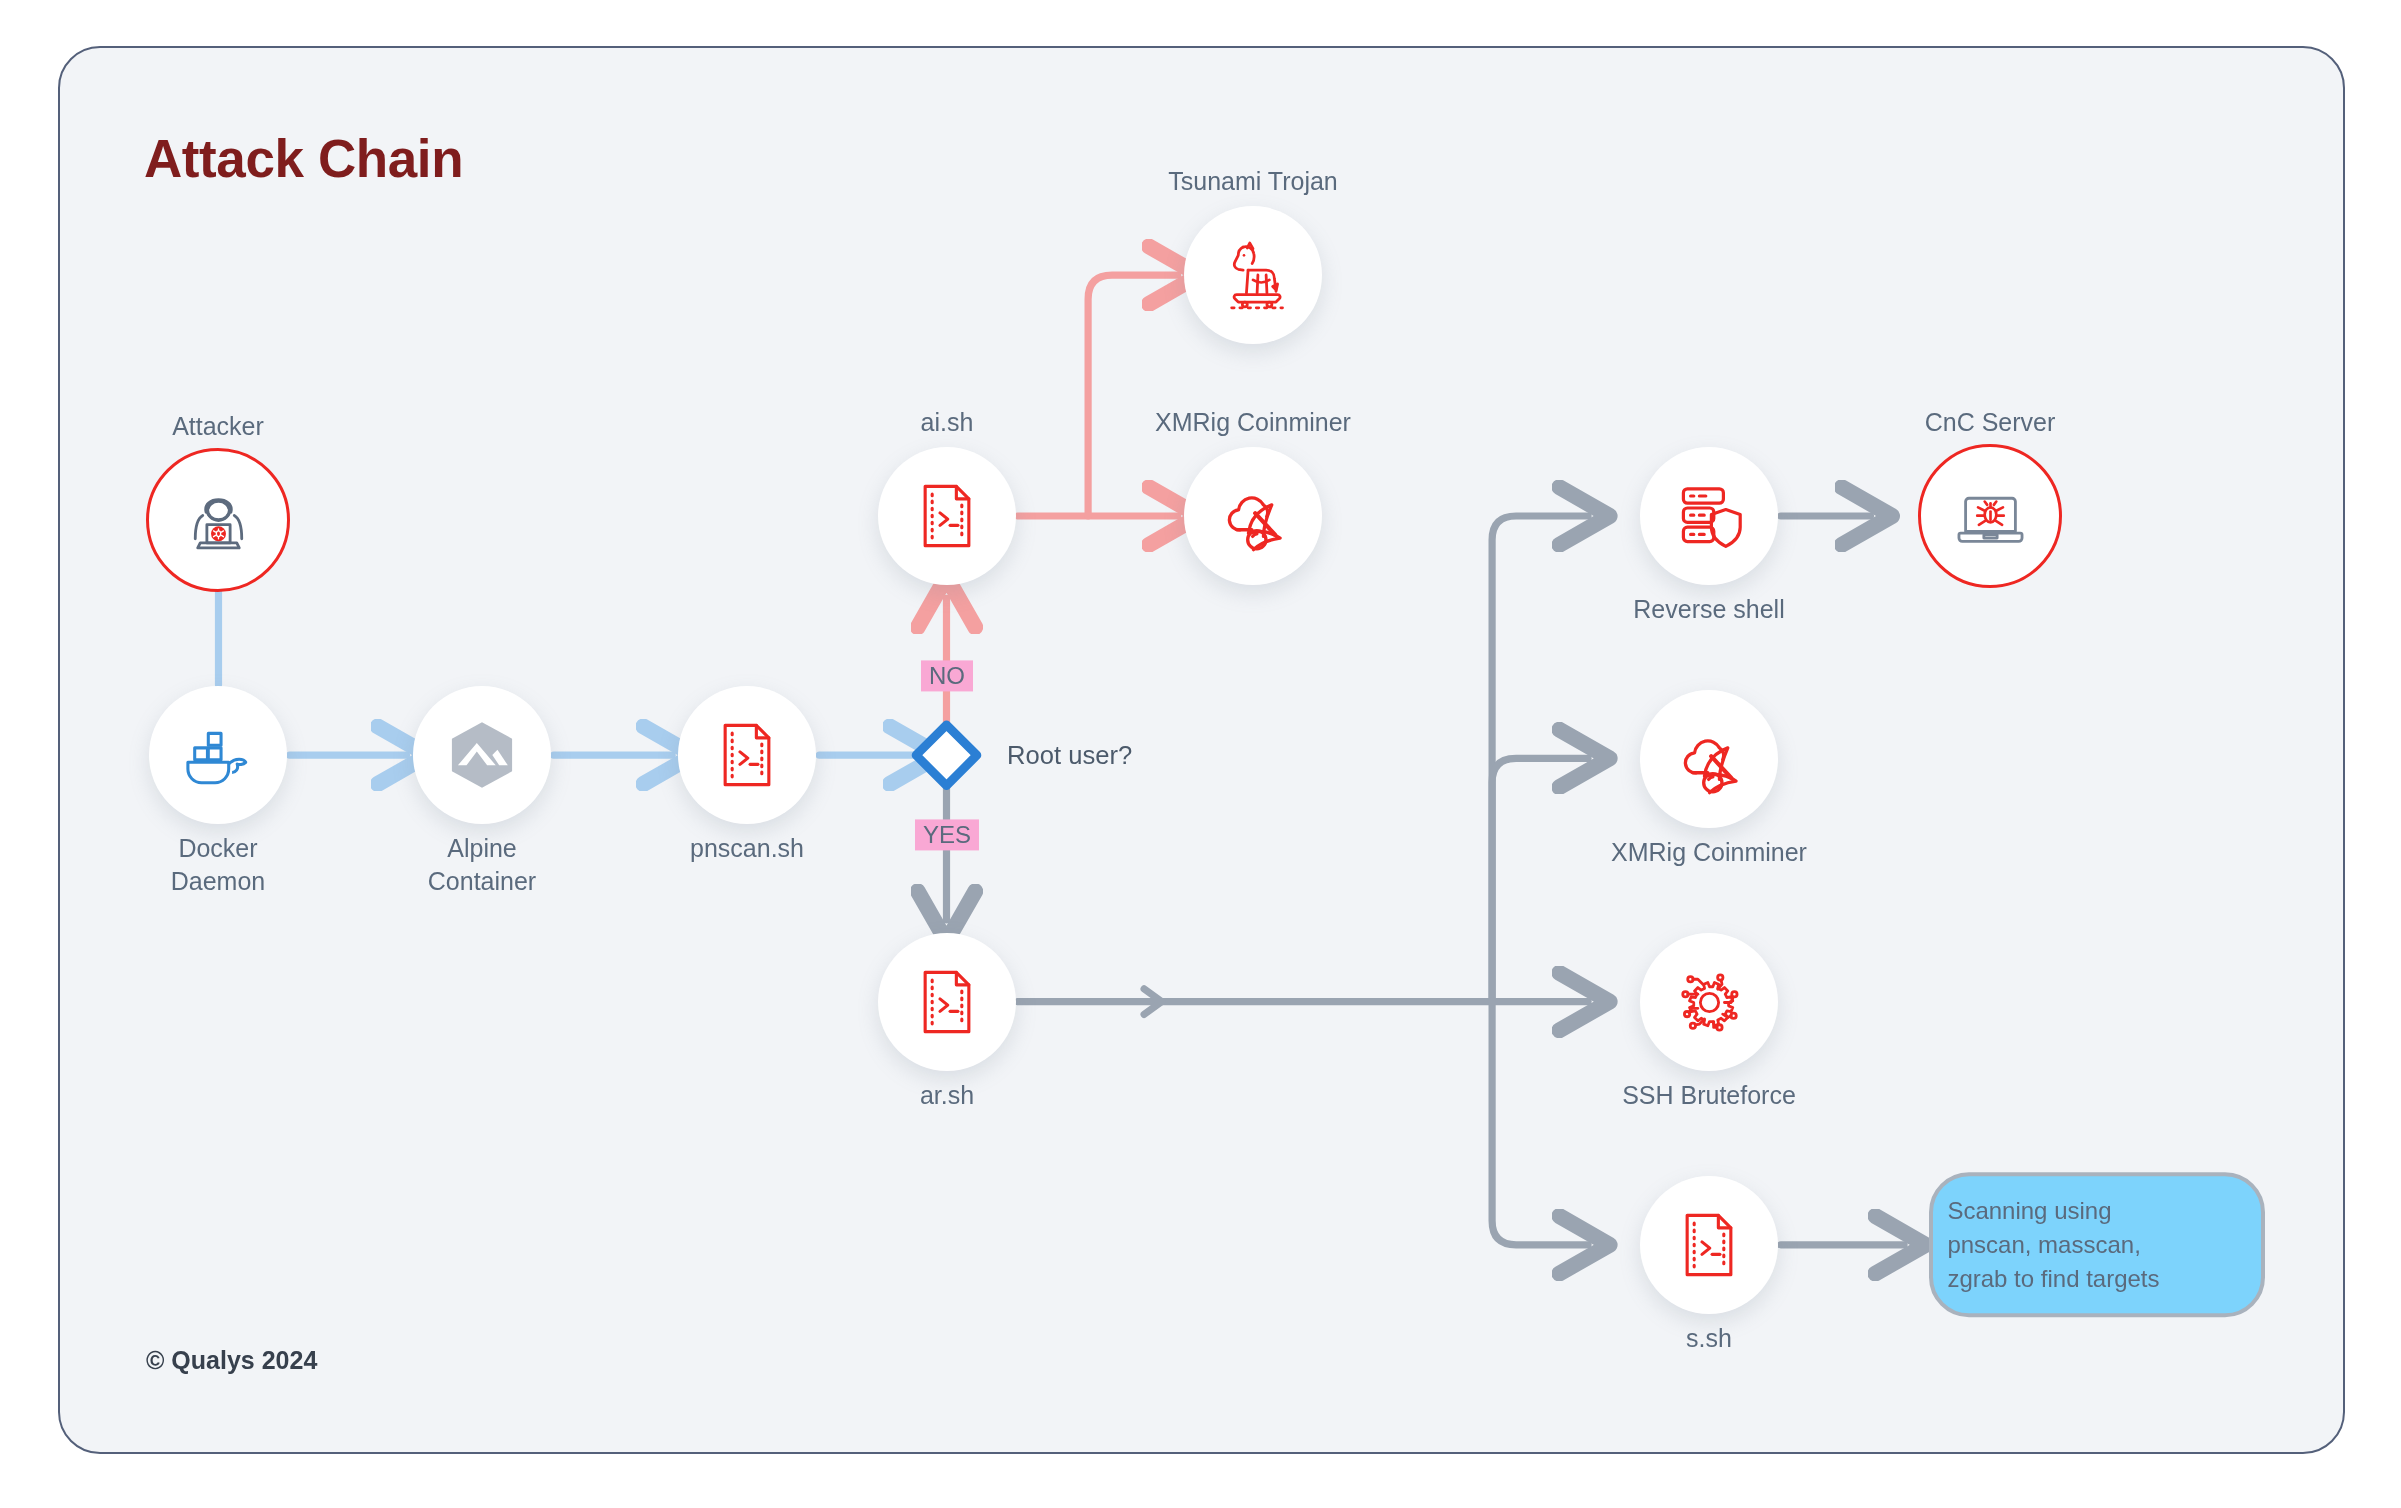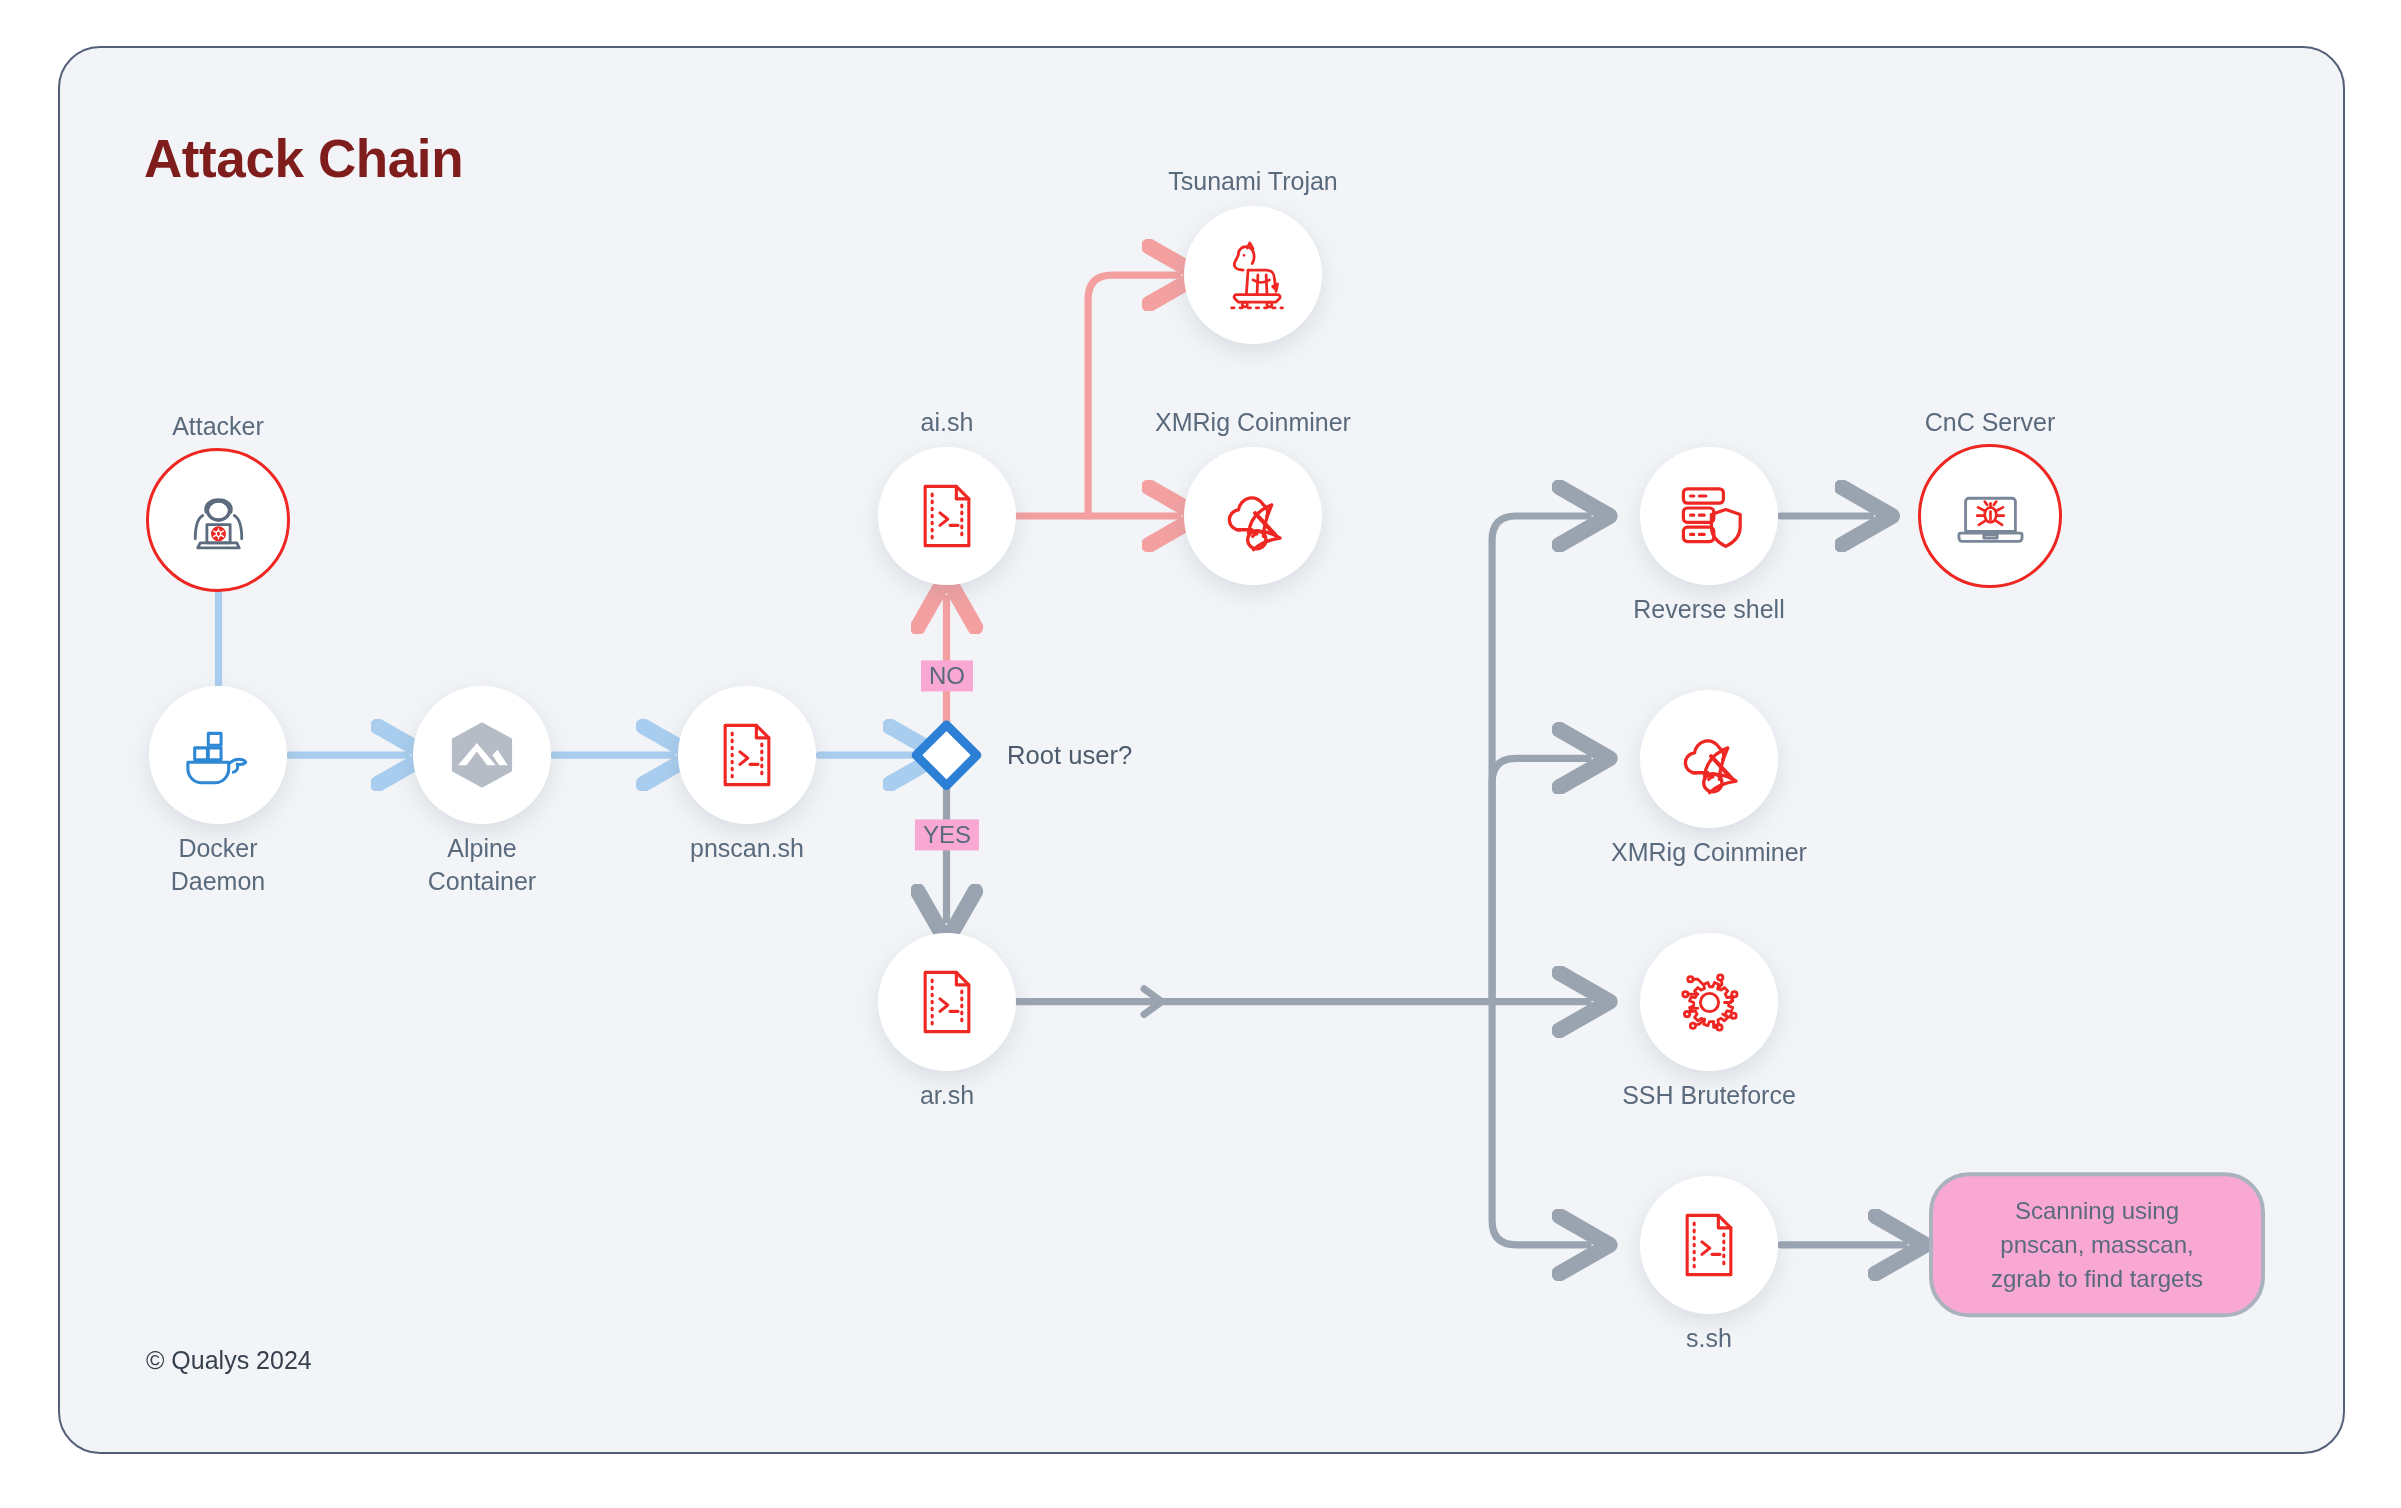--- a/index.html
+++ b/index.html
@@ -9,21 +9,21 @@
     position:absolute; left:58px; top:46px; width:2287px; height:1408px;
     background:#f2f4f7; border:2.4px solid #54607a; border-radius:42px; box-sizing:border-box;
   }
 
   #title{
     position:absolute; left:144px; top:128px;
     font-size:53px; font-weight:bold; color:#7f1d1d; letter-spacing:-0.4px;
   }
   #footer{
     position:absolute; left:146px; top:1346px;
-    font-size:25px; color:#37404d; font-weight:400;
+    font-size:25px; color:#37404d; font-weight:700;
   }
 
   svg#wires{position:absolute;left:0;top:0;width:2401px;height:1508px;}
 
   .node{position:absolute;transform:translate(-50%,-50%);}
   .bubble{
     position:absolute; left:50%; top:50%; transform:translate(-50%,-50%);
     border-radius:50%; background:#ffffff; display:flex; align-items:center; justify-content:center;
     box-shadow:0 8px 21px rgba(120,133,150,0.20);
   }
@@ -41,23 +41,23 @@
     position:absolute; transform:translate(-50%,-50%);
     font-size:24px; color:#5a6a7d; background:#f9a8d4; padding:1.6px 8px;
   }
   #rootq{
     position:absolute; transform:translate(0,-50%);
     font-size:25.6px; font-weight:normal; color:#4c5a6b;
   }
 
   #scanbox{
     position:absolute; transform:translate(-50%,-50%);
-    width:336px; border:4px solid #a9b2bd; border-radius:40px; background:#f9a8d4;
+    width:336px; border:4px solid #a9b2bd; border-radius:40px; background:#7dd3fc;
     padding:17.6px 14.4px; box-sizing:border-box;
-    font-size:24px; color:#5a6a7d; text-align:center; line-height:1.42; white-space:pre-line;
+    font-size:24px; color:#5a6a7d; line-height:1.42; white-space:pre-line;
   }
 </style>
 </head>
 <body>
 
 <div id="card"></div>
 
 <div id="title">Attack Chain</div>
 <div id="footer">© Qualys 2024</div>
 

